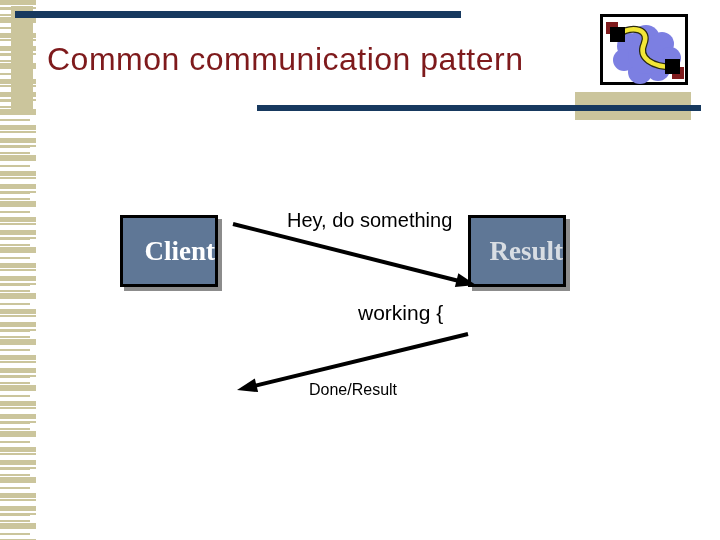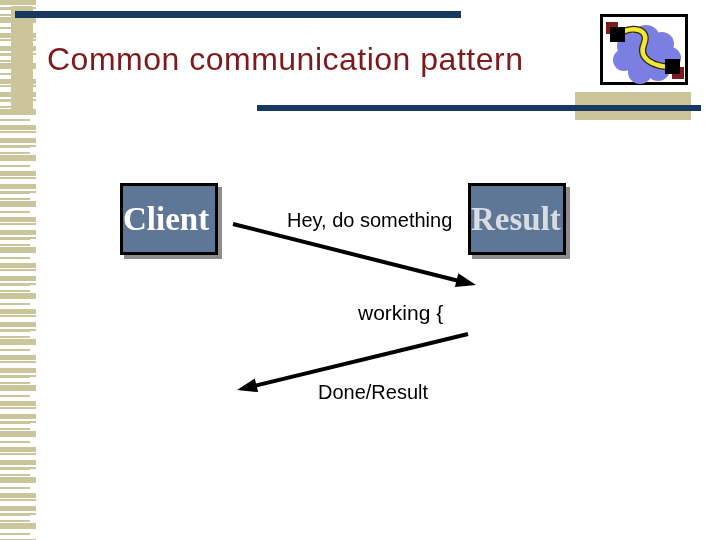--- a/index.html
+++ b/index.html
@@ -51,32 +51,32 @@
   .logo .cloud{fill:var(--logo_cloud_blue,#7C7FE2);}
   .logo .wire-outline{fill:none;stroke:#2a2a10;stroke-width:7;stroke-linecap:round;}
   .logo .wire{fill:none;stroke:var(--logo_yellow,#F2E637);stroke-width:4.5;stroke-linecap:round;}
   .logo .sq-maroon{fill:var(--logo_maroon,#7E1A1C);}
   .logo .sq-black{fill:#000;}
   .box{
     position:absolute;width:92px;height:66px;
     background:var(--box_fill,#5F7796);
     border:3px solid var(--box_border,#000);
     box-shadow:4px 4px 0 0 #8C8C8C;
-    display:flex;align-items:center;justify-content:flex-start;
-    font-family:"Liberation Serif",serif;font-weight:bold;font-size:33px;
+    display:flex;align-items:center;justify-content:flex-end;
+    font-family:"Liberation Serif",serif;font-weight:bold;font-size:27px;margin-top:32px;
   }
   .box.client{left:120px;top:183px;color:var(--client_text,#FFFFFF);}
   .box.server{left:468px;top:183px;color:var(--server_text,#D8DDE3);}
   .arrows{position:absolute;left:0;top:0;width:720px;height:540px;}
   .arrows line{stroke:var(--arrow_black,#000);stroke-width:4;}
   .arrows polygon{fill:var(--arrow_black,#000);}
   .msg{position:absolute;color:#000;white-space:nowrap;}
   .msg1{left:287px;top:209px;font-size:20px;}
   .msg2{left:358px;top:301px;font-size:21px;}
-  .msg3{left:318px;top:381px;font-size:20px;}
+  .msg3{left:309px;top:381px;font-size:16px;}
 </style>
 </head>
 <body>
 
 <div class="slide">
 
   <div class="left-stripes"></div>
   <div class="left-block"></div>
   <div class="top-rule"></div>
 

